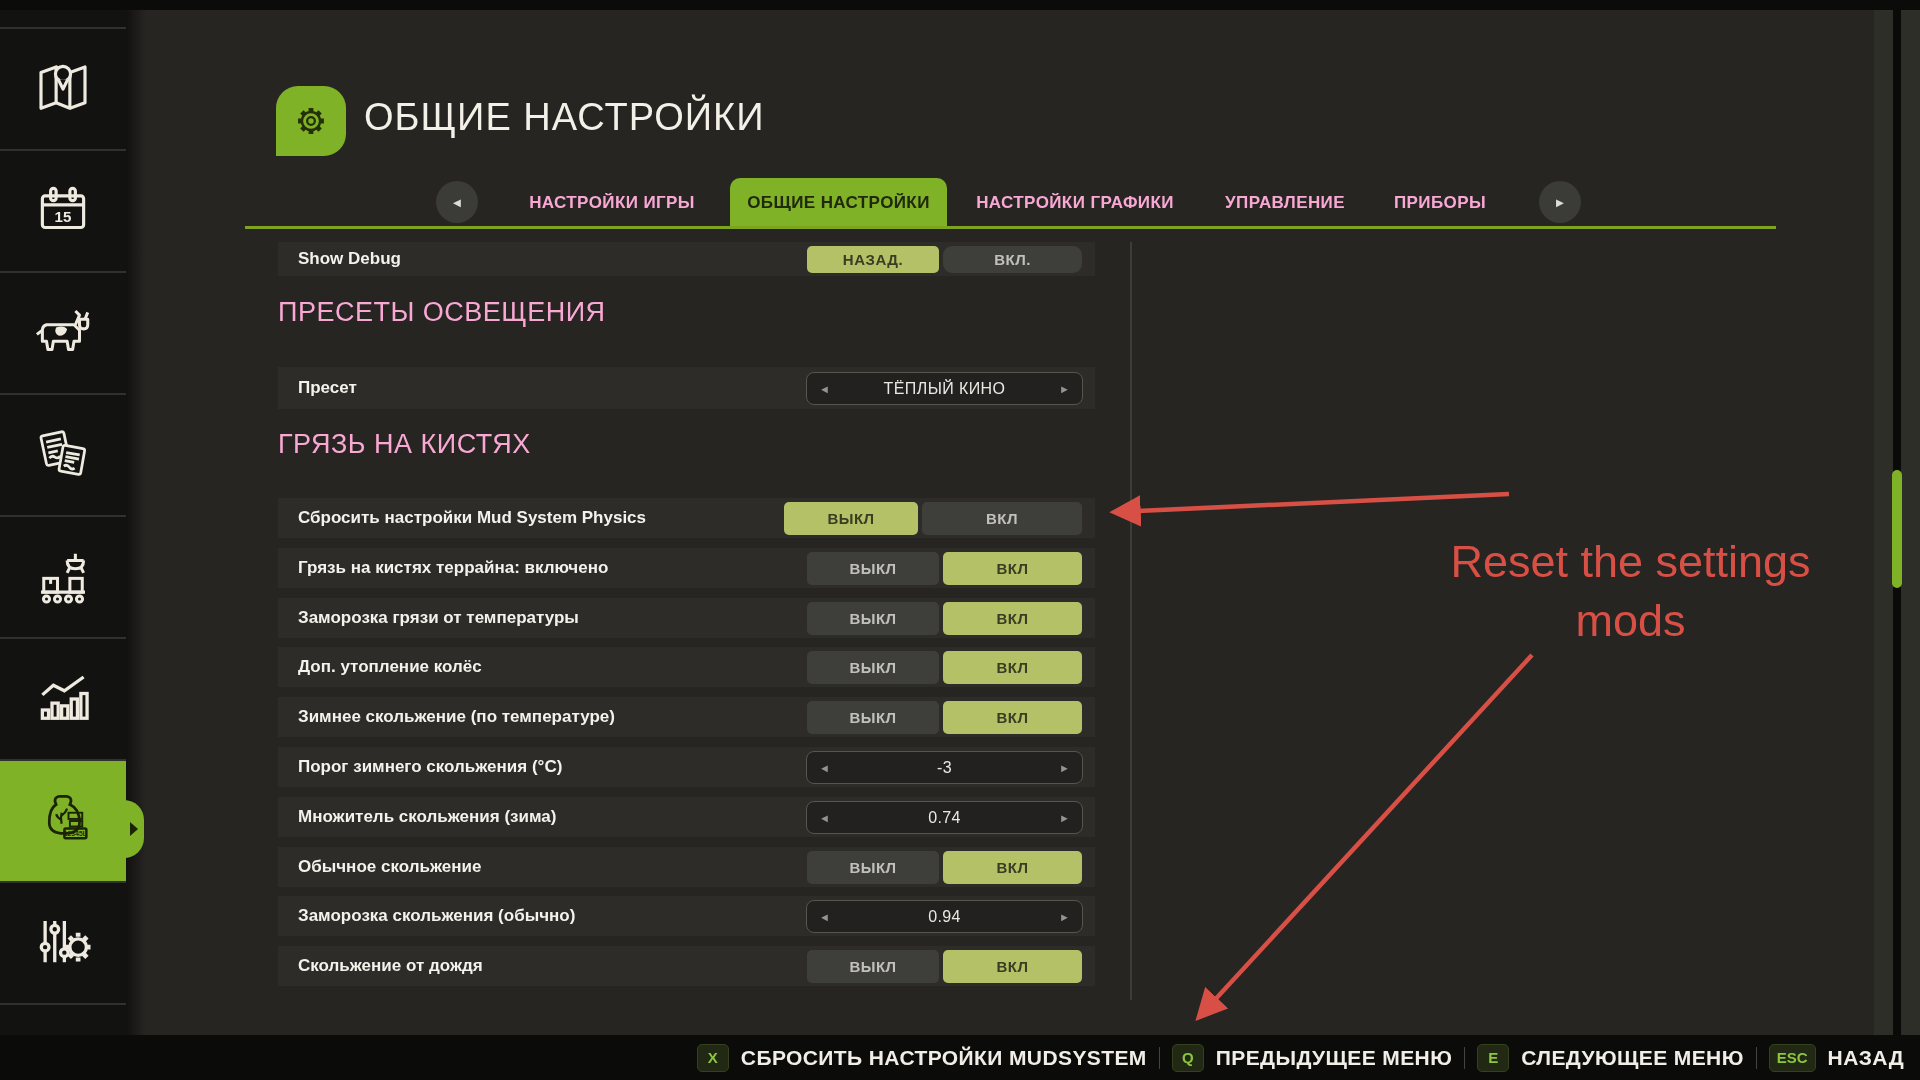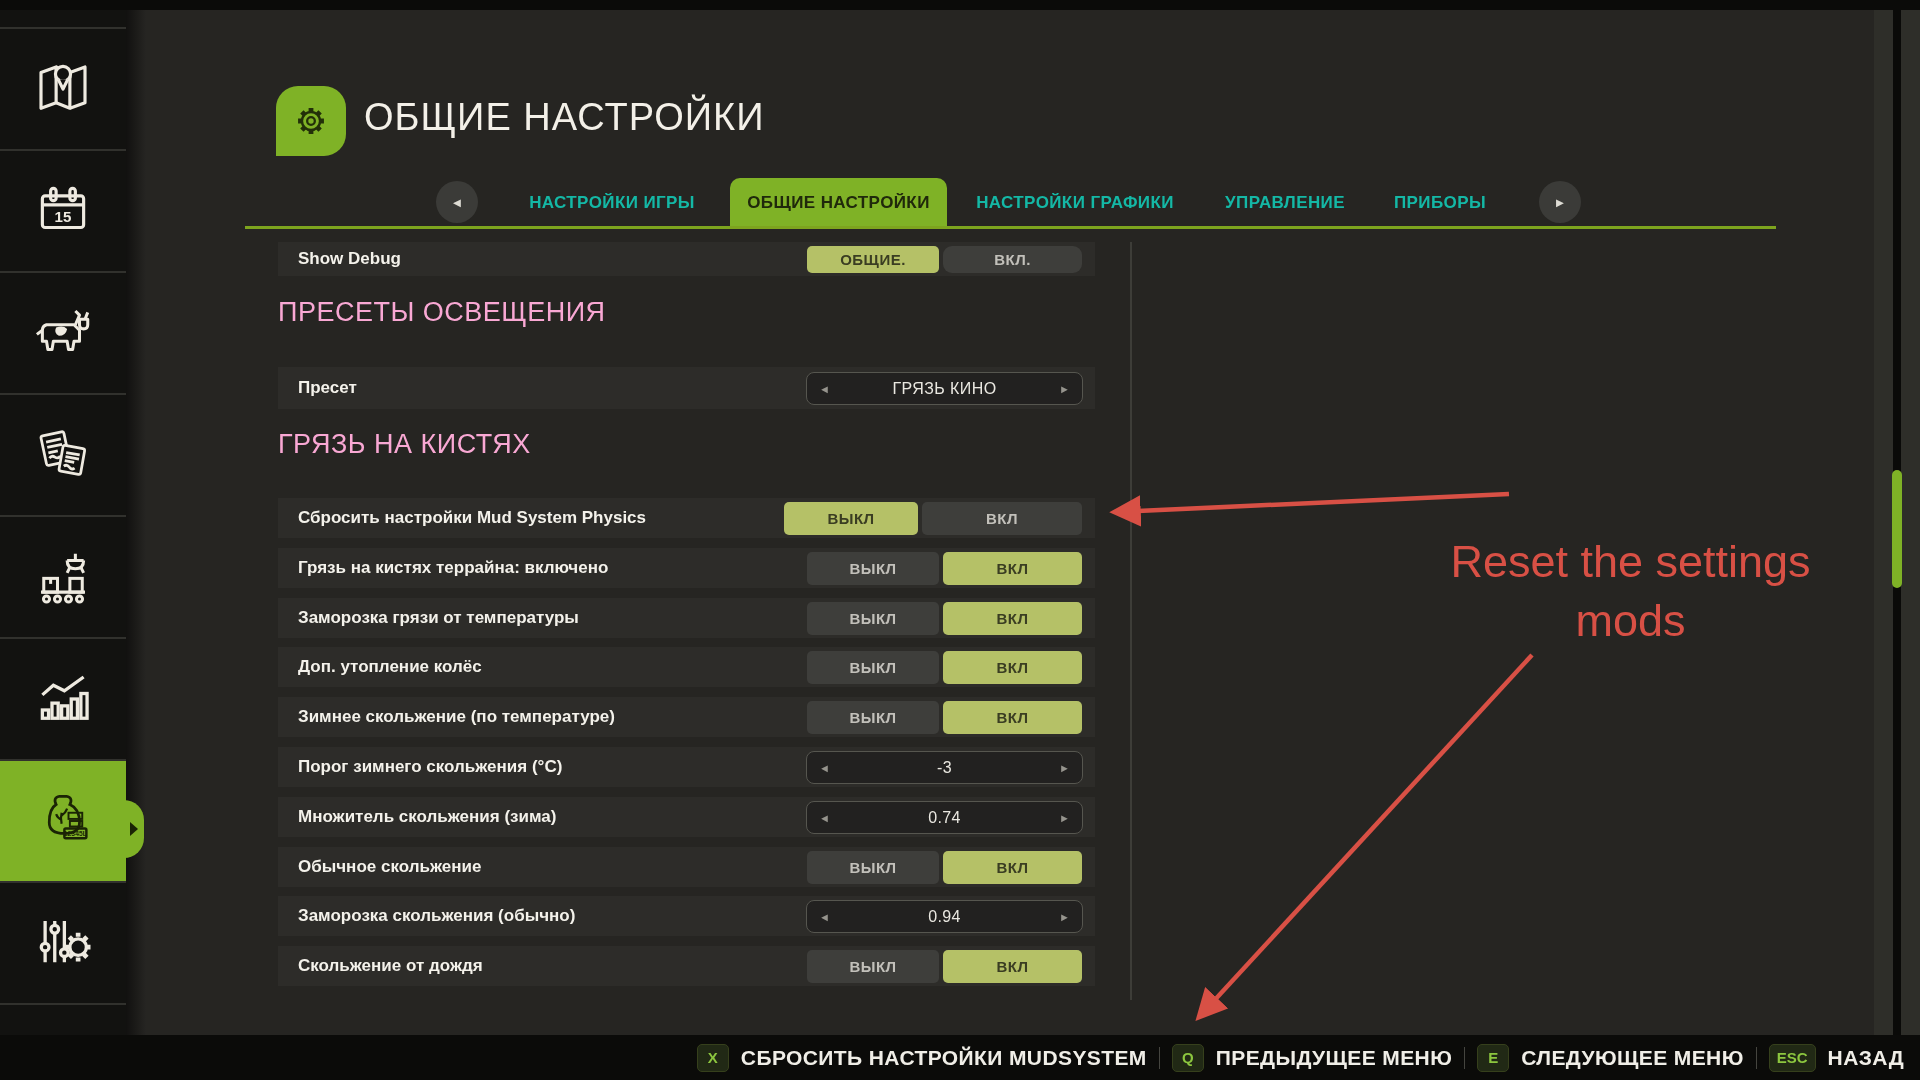--- a/index.html
+++ b/index.html
@@ -30,21 +30,21 @@
   #side-bump-arrow{left:130px;top:822px;width:0;height:0;border-top:7px solid transparent;
                    border-bottom:7px solid transparent;border-left:8px solid #1b2405;z-index:4;}
   
   #header-icon{left:276px;top:86px;width:70px;height:70px;background:var(--accent);
                border-radius:22px 22px 22px 0;display:flex;align-items:center;justify-content:center;}
   #header-icon svg{width:46px;height:46px;}
   #page-title{left:364px;top:96px;font-size:38px;color:#f3f0e8;letter-spacing:1px;}
   
   .tab-circle{width:42px;height:42px;border-radius:50%;background:#3b3b38;color:#dedcd4;
               display:flex;align-items:center;justify-content:center;font-size:13px;}
-  .tab{top:203px;transform:translate(-50%,-50%);color:#14b8a6;font-weight:bold;font-size:17px;
+  .tab{top:203px;transform:translate(-50%,-50%);color:#f9a8d4;font-weight:bold;font-size:17px;
        letter-spacing:.4px;white-space:nowrap;}
   #tab-active{left:730px;top:178px;width:217px;height:50px;background:var(--accent);
               border-radius:10px 10px 0 0;display:flex;align-items:center;justify-content:center;
               color:#20290b;font-weight:bold;font-size:17px;letter-spacing:.4px;}
   #tab-underline{left:245px;top:226px;width:1531px;height:3px;background:#7da41e;}
   
   .srow{position:absolute;left:278px;width:817px;background:#2d2c29;}
   .srow .lbl{position:absolute;left:20px;top:50%;transform:translateY(-50%);color:#f4f2eb;
              font-weight:bold;font-size:17px;white-space:nowrap;}
   .section-h{position:absolute;left:278px;color:#f9a8d4;font-size:27px;letter-spacing:.5px;white-space:nowrap;}
@@ -205,29 +205,29 @@
       </div>
       <span class="abs tab" style="left: 1075px;">НАСТРОЙКИ ГРАФИКИ</span>
       <span class="abs tab" style="left: 1285px;">УПРАВЛЕНИЕ</span>
       <span class="abs tab" style="left: 1440px;">ПРИБОРЫ</span>
     </div>
   <div class="abs" id="tab-underline"></div>
 
   <div id="settings-list">
       <div class="srow" style="top: 242px; height: 34px;">
         <span class="lbl">Show Debug</span>
-        <div class="tbtn on-state" style="left: 529px; top: 4px; width: 132px; height: 27px;">ОБЩИЕ.</div>
+        <div class="tbtn on-state" style="left: 529px; top: 4px; width: 132px; height: 27px;">НАЗАД.</div>
         <div class="tbtn off-state" style="left: 665px; top: 4px; width: 139px; height: 27px; border-radius: 9px;">ВКЛ.</div>
       </div>
       <div class="section-h" style="top: 297px;">ПРЕСЕТЫ ОСВЕЩЕНИЯ</div>
       <div class="srow" style="top: 367px; height: 42px;">
         <span class="lbl">Пресет</span>
         <div class="selector" style="left: 528px; top: 5px; width: 277px; height: 33px;">
           <span class="arr">◄</span>
-          <span class="val">ГРЯЗЬ КИНО</span>
+          <span class="val">ТЁПЛЫЙ КИНО</span>
           <span class="arr">►</span>
         </div>
       </div>
       <div class="section-h" style="top: 429px;">ГРЯЗЬ НА КИСТЯХ</div>
       <div class="srow" style="top: 498px; height: 40px;">
         <span class="lbl">Сбросить настройки Mud System Physics</span>
         <div class="tbtn on-state" style="left: 506px; top: 4px; width: 134px; height: 33px;">ВЫКЛ</div>
         <div class="tbtn off-state" style="left: 644px; top: 4px; width: 160px; height: 33px;">ВКЛ</div>
       </div>
       <div class="srow" style="top: 548px; height: 40px;">

